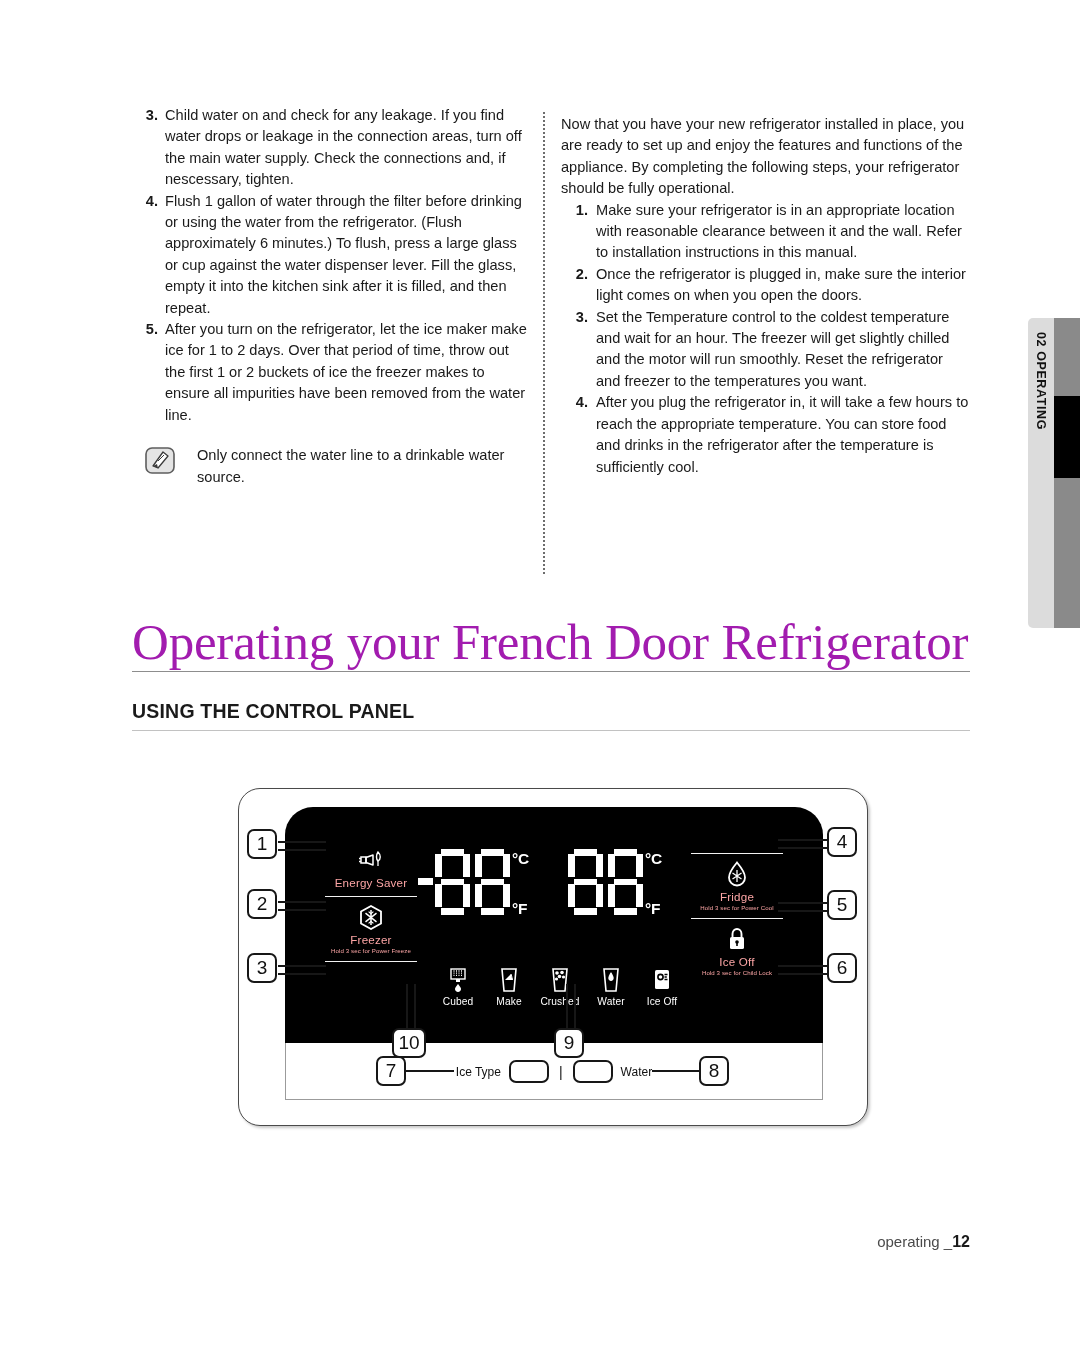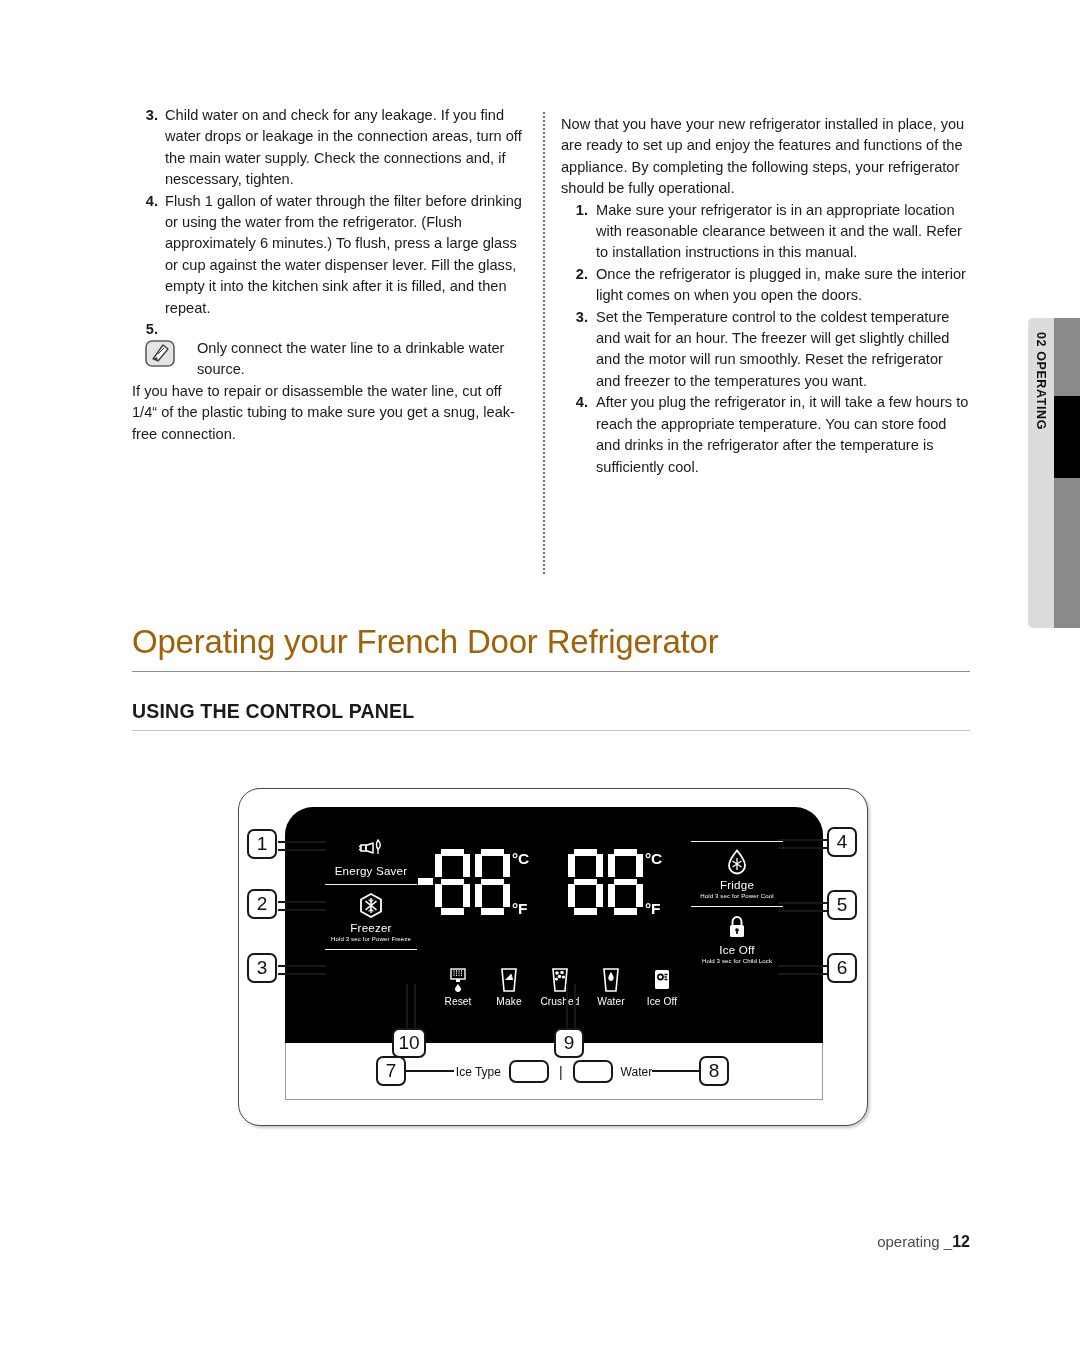--- a/index.html
+++ b/index.html
@@ -110,25 +110,25 @@
     display:flex;align-items:center;
     padding-left:14px;
     box-sizing:border-box;
   }
 
   
   .chapter{
     position:absolute;left:132px;top:617px;width:838px;
   }
   .chapter-title{
-    font-family:Liberation Sans, sans-serif;
+    font-family:Liberation Serif, serif;
     font-weight:200;
-    font-size:33px;
+    font-size:51px;
     line-height:50px;
-    color:#a16207;
+    color:#a21caf;
     white-space:nowrap;
     padding-bottom:4px;
     border-bottom:1.4px solid #8d8d8d;
     letter-spacing:-0.2px;
   }
   .panel-head{
     position:absolute;left:132px;top:700px;width:838px;
     font-size:19.5px;font-weight:bold;
     letter-spacing:0.2px;
     padding-bottom:7px;
@@ -155,22 +155,22 @@
   .panel-bottom{
     position:absolute;left:47px;top:255px;width:538px;height:57px;
     border:1.2px solid #9b9b9b;
     border-top:none;
     box-sizing:border-box;
     background:#fff;
   }
 
   
   .side-group{
-    position:absolute;top:28px;width:120px;
-    color:#ffffff;text-align:center;
+    position:absolute;top:40px;width:120px;
+    color:#fca5a5;text-align:center;
   }
   .side-left{left:26px;}
   .side-right{left:392px;}
 
   .sg-item{position:relative;}
   .sg-icon{height:26px;display:flex;align-items:center;justify-content:center;}
   .sg-label{font-size:11.6px;line-height:14px;margin-top:3px;letter-spacing:0.2px;}
   .sg-sub{font-size:6.1px;line-height:8px;letter-spacing:0.1px;}
   .sg-rule{
     height:0;border-top:1px solid #ffffff;
@@ -278,34 +278,34 @@
       <li>
         <span class="num">3.</span>
         <span>Child water on and check for any leakage. If you find water drops or leakage in the connection areas, turn off the main water supply. Check the connections and, if nescessary, tighten.</span>
       </li>
       <li>
         <span class="num">4.</span>
         <span>Flush 1 gallon of water through the filter before drinking or using the water from the refrigerator. (Flush approximately 6 minutes.) To flush, press a large glass or cup against the water dispenser lever. Fill the glass, empty it into the kitchen sink after it is filled, and then repeat.</span>
       </li>
       <li>
         <span class="num">5.</span>
+        <span>After you turn on the refrigerator, let the ice maker make ice for 1 to 2 days. Over that period of time, throw out the first 1 or 2 buckets of ice the freezer makes to ensure all impurities have been removed from the water line.</span>
       </li>
     </ol>
 
     <div class="note-block">
       <span class="note-icon">
         <svg width="30" height="27" viewBox="0 0 30 27">
           <rect x="1" y="1" width="28" height="25" rx="6" ry="6" fill="#e4e4e4" stroke="#5d5d5d" stroke-width="1.6"></rect>
           <path d="M8 19 L18 5 L23 9 L13 21 Z" fill="#ffffff" stroke="#3a3a3a" stroke-width="1.3" stroke-linejoin="round"></path>
           <path d="M8 19 L12 17 L13 21 Z" fill="#3a3a3a"></path>
           <path d="M13 14 L19 8" stroke="#3a3a3a" stroke-width="1"></path>
         </svg>
       </span>
       <div class="note-text">Only connect the water line to a drinkable water source.</div>
-      <div class="note-follow">If you have to repair or disassemble the water line, cut off 1/4“ of the plastic tubing to make sure you get a snug, leak-free connection.</div>
     </div>
   </div>
 
   <div class="col col-right">
     <p class="sec-intro">Now that you have your new refrigerator installed in place, you are ready to set up and enjoy the features and functions of the appliance. By completing the following steps, your refrigerator should be fully operational.</p>
     <ol class="num-list">
       <li>
         <span class="num">1.</span>
         <span>Make sure your refrigerator is in an appropriate location with reasonable clearance between it and the wall. Refer to installation instructions in this manual.</span>
       </li>
@@ -456,21 +456,21 @@
     <div class="icon-row">
       <div class="icon-cell">
         <div class="ic">
           <svg width="20" height="26" viewBox="0 0 20 26">
             <rect x="3" y="2" width="14" height="10" fill="none" stroke="#fff" stroke-width="1.4"></rect>
             <path d="M5.5 4 h1 M8 4 h1 M10.5 4 h1 M13 4 h1 M5.5 6.2 h1 M8 6.2 h1 M10.5 6.2 h1 M13 6.2 h1 M5.5 8.4 h1 M8 8.4 h1 M10.5 8.4 h1 M13 8.4 h1" stroke="#fff" stroke-width="1.3"></path>
             <rect x="8" y="12" width="4" height="3" fill="#fff"></rect>
             <path d="M10 17 C10 17 7 20.5 7 22 C7 23.6 8.3 25 10 25 C11.7 25 13 23.6 13 22 C13 20.5 10 17 10 17 Z" fill="#fff"></path>
           </svg>
         </div>
-        <div class="ic-label">Reset</div>
+        <div class="ic-label">Cubed</div>
       </div>
       <div class="icon-cell">
         <div class="ic">
           <svg width="20" height="26" viewBox="0 0 20 26">
             <path d="M3 2 L17 2 L15 24 L5 24 Z" fill="none" stroke="#fff" stroke-width="1.6"></path>
             <path d="M6 13 L12 7 L13.5 13 Z" fill="#fff"></path>
             <path d="M12 7 C13 10 13.4 12 13.5 13" stroke="#fff" stroke-width="1"></path>
           </svg>
         </div>
         <div class="ic-label">Make</div>

